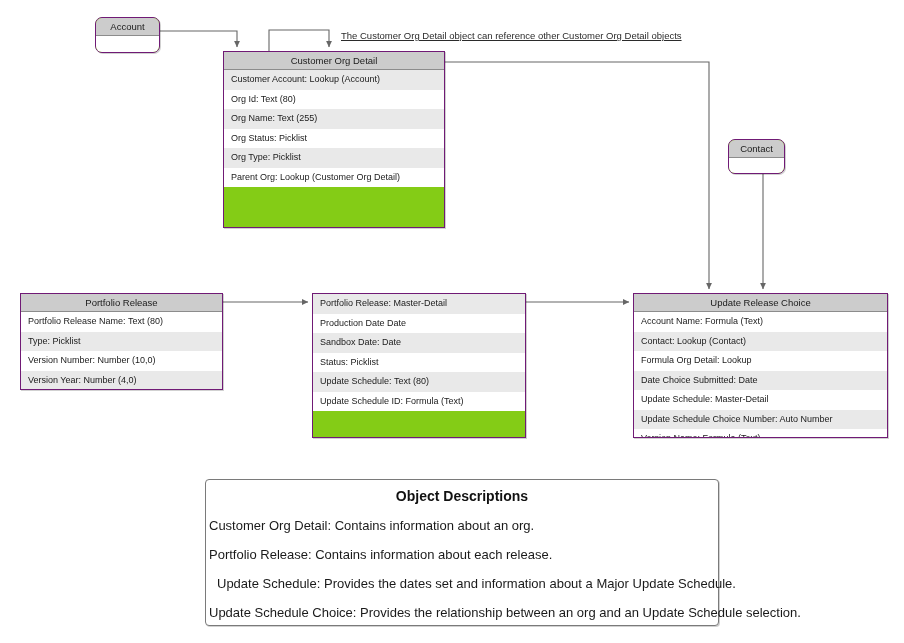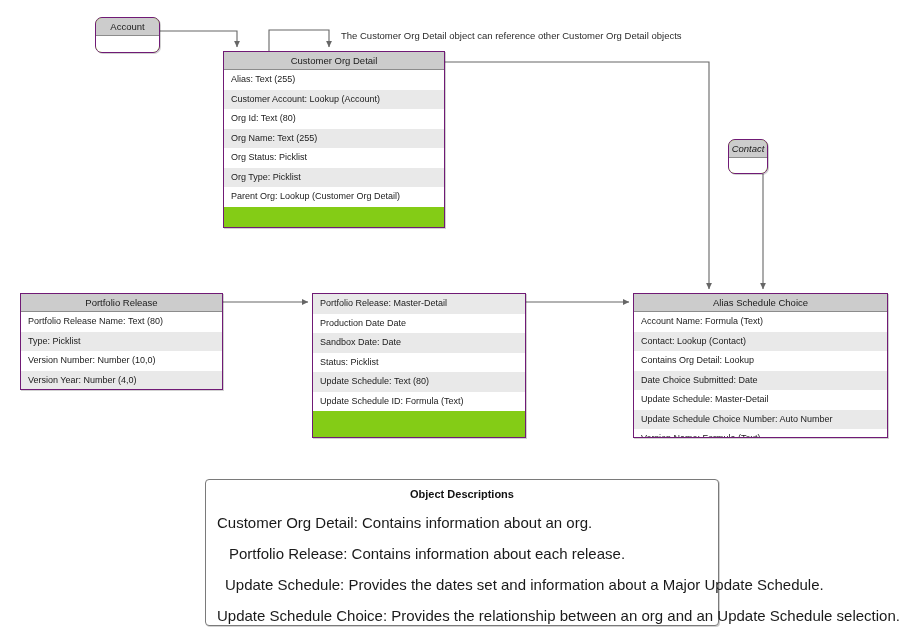--- a/index.html
+++ b/index.html
@@ -46,57 +46,58 @@
     overflow:hidden;
     background:#ffffff;
   }
   .field-row.alt{background:#e9e9e9;}
   .empty-body{height:17px;background:#ffffff;}
 
   
   #box-account{left:95px;top:17px;width:65px;height:36px;}
   #box-account .entity-header{line-height:17px;}
 
-  #box-contact{left:728px;top:139px;width:40px;height:35px;font-style:italic;}
+  #box-contact{left:728px;top:139px;width:57px;height:35px;}
 
   #box-customer-org-detail{left:223px;top:51px;width:222px;height:177px;}
   #box-portfolio-release{left:20px;top:293px;width:203px;height:97px;}
   #box-update-schedule{left:312px;top:293px;width:214px;height:145px;}
   #box-update-schedule-choice{left:633px;top:293px;width:255px;height:145px;}
 
   
   .note{
     position:absolute;
     font-size:9.5px;
     color:#2b2b2b;
     white-space:nowrap;
+    text-decoration:underline;
   }
   #note-self-ref{left:341px;top:30px;}
 
   
   #descriptions{
     position:absolute;
     left:205px;top:479px;width:514px;height:147px;
     box-sizing:border-box;
     border:1px solid #7a7a7a;
     border-radius:4px;
     background:#ffffff;
     box-shadow:1px 1px 0 rgba(0,0,0,.18);
   }
   #descriptions .desc-title{
-    font-size:11px;
+    font-size:14px;
     font-weight:bold;
     color:#111;
     text-align:center;
     margin-top:8px;
   }
   #descriptions .desc-line{
-    font-size:15px;
+    font-size:13px;
     color:#1a1a1a;
-    margin-left:9px;
+    margin-left:1px;
     padding-left:0px;
     margin-top:14px;
     text-align:center;
     white-space:nowrap;
   }
 </style>
 </head>
 <body>
 
 <div id="canvas">
@@ -127,21 +128,20 @@
   </div>
 
   <div class="entity rounded" id="box-contact">
     <div class="entity-header">Contact</div>
     <div class="entity-body empty-body"></div>
   </div>
 
   <div class="entity" id="box-customer-org-detail">
     <div class="entity-header">Customer Org Detail</div>
     <div class="entity-body">
-      <div class="field-row">Alias: Text (255)</div>
       <div class="field-row alt">Customer Account: Lookup (Account)</div>
       <div class="field-row">Org Id: Text (80)</div>
       <div class="field-row alt">Org Name: Text (255)</div>
       <div class="field-row">Org Status: Picklist</div>
       <div class="field-row alt">Org Type: Picklist</div>
       <div class="field-row">Parent Org: Lookup (Customer Org Detail)</div>
     </div>
   </div>
 
   <div class="entity" id="box-portfolio-release">
@@ -159,35 +159,35 @@
       <div class="field-row alt">Portfolio Release: Master-Detail</div>
       <div class="field-row">Production Date  Date</div>
       <div class="field-row alt">Sandbox Date: Date</div>
       <div class="field-row">Status: Picklist</div>
       <div class="field-row alt">Update Schedule: Text (80)</div>
       <div class="field-row">Update Schedule ID: Formula (Text)</div>
     </div>
   </div>
 
   <div class="entity" id="box-update-schedule-choice">
-    <div class="entity-header">Alias Schedule Choice</div>
+    <div class="entity-header">Update Release Choice</div>
     <div class="entity-body">
       <div class="field-row">Account Name: Formula (Text)</div>
       <div class="field-row alt">Contact: Lookup (Contact)</div>
-      <div class="field-row">Contains Org Detail: Lookup</div>
+      <div class="field-row">Formula Org Detail: Lookup</div>
       <div class="field-row alt">Date Choice Submitted: Date</div>
       <div class="field-row">Update Schedule: Master-Detail</div>
       <div class="field-row alt">Update Schedule Choice Number: Auto Number</div>
       <div class="field-row">Version Name: Formula (Text)</div>
     </div>
   </div>
 
   <div class="note" id="note-self-ref">The Customer Org Detail object can reference other Customer Org Detail objects</div>
 
   <div id="descriptions">
     <div class="desc-title">Object Descriptions</div>
     <div class="desc-line" style="text-align: left; padding-left: 2px;">Customer Org Detail: Contains information about an org.</div>
-    <div class="desc-line" style="text-align: left; padding-left: 14px;">Portfolio Release: Contains information about each release.</div>
+    <div class="desc-line" style="text-align: left; padding-left: 2px;">Portfolio Release: Contains information about each release.</div>
     <div class="desc-line" style="text-align: center; padding-left: 10px;">Update Schedule: Provides the dates set and information about a Major Update Schedule.</div>
     <div class="desc-line" style="text-align: center; padding-left: 2px;">Update Schedule Choice: Provides the relationship between an org and an Update Schedule selection.</div>
   </div>
 
 </div>
 
 </body></html>

